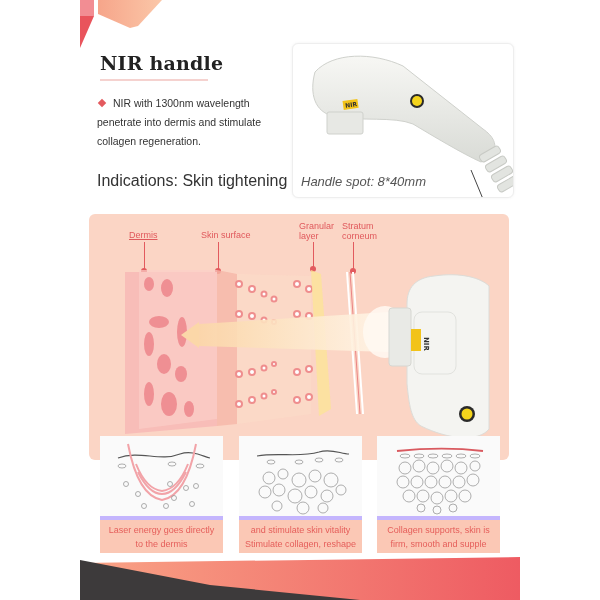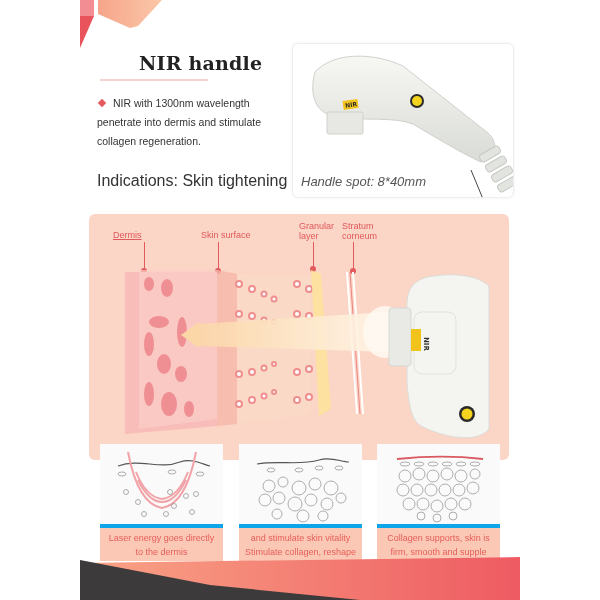--- a/index.html
+++ b/index.html
@@ -3,40 +3,40 @@
 <meta charset="utf-8">
 <style>
   * { margin:0; padding:0; box-sizing:border-box; }
   html, body { width:600px; height:600px; background:#ffffff; overflow:hidden; }
   body { position:relative; font-family:"Liberation Sans","DejaVu Sans",sans-serif; }
   .page { position:absolute; left:80px; top:0; width:440px; height:600px; background:#fff; overflow:hidden; }
 
   
   .deco-top { position:absolute; left:0; top:0; width:100px; height:50px; }
 
-  .title { position:absolute; left:20px; top:52px; font-family:"DejaVu Serif","Liberation Serif",serif; font-weight:bold; font-size:19px; color:#222; letter-spacing:0.2px;margin-left:39px; }
+  .title { position:absolute; left:20px; top:52px; font-family:"DejaVu Serif","Liberation Serif",serif; font-weight:bold; font-size:19px; color:#222; letter-spacing:0.2px; }
   .title-underline { position:absolute; left:20px; top:79px; width:108px; height:2px; background:#f5d2cf; }
 
   .bullet { position:absolute; left:17px; top:94px; width:190px; font-size:10.5px; line-height:19px; color:#333; }
   .bullet .diamond { display:inline-block; width:6px; height:6px; background:#e35a5e; transform:rotate(45deg); margin:0 8px 1px 2px; }
   .indications { position:absolute; left:17px; top:172px; font-size:16px; color:#333; }
 
   
   .photo-card { position:absolute; left:212px; top:43px; width:222px; height:155px; border:1px solid #eee; border-radius:6px; background:#fff; box-shadow:0 0 3px rgba(0,0,0,0.06); overflow:hidden; }
   .photo-caption { position:absolute; left:8px; bottom:8px; font-size:13px; font-style:italic; color:#555; }
 
   
   .diagram { position:absolute; left:9px; top:214px; width:420px; height:246px; background:#fbd5c5; border-radius:6px; }
   .diag-label { position:absolute; font-size:9px; color:#e0595c; line-height:10px; }
   .leader { position:absolute; width:1px; background:#e25a5e; }
   .leader-dot { position:absolute; width:6px; height:6px; border-radius:50%; background:#e25a5e; }
 
   
   .steps { position:absolute; left:20px; top:436px; width:400px; height:120px; }
-  .step { position:absolute; top:8px; width:123px; height:117px; background:#0ea5e9; }
+  .step { position:absolute; top:0; width:123px; height:117px; background:#c4b5fd; }
   .step .illus { position:absolute; left:0; top:0; width:123px; height:80px; background:#fafafa; }
   .step .cap { position:absolute; left:0; top:84px; width:123px; height:33px; background:#fbc8b5; color:#e55e5a; font-size:9px; line-height:14px; text-align:center; padding-top:3px; }
 
   .deco-bottom { position:absolute; left:0; top:555px; width:440px; height:45px; }
 </style>
 </head>
 <body>
 
 <div class="page">
 
@@ -79,21 +79,21 @@
         <rect x="192" y="116" width="22" height="8" rx="3" transform="rotate(-30 203 120)"></rect>
         <rect x="198" y="126" width="22" height="8" rx="3" transform="rotate(-30 209 130)"></rect>
         <rect x="204" y="136" width="22" height="8" rx="3" transform="rotate(-30 215 140)"></rect>
       </g>
       <path d="M178,126 L190,155" stroke="#444" stroke-width="1" fill="none"></path>
     </svg>
     <div class="photo-caption">Handle spot: 8*40mm</div>
   </div>
 
   <div class="diagram">
-    <div class="diag-label" style="left:24px; top:16px;text-decoration:underline;">Dermis</div>
+    <div class="diag-label" style="left:40px; top:16px;text-decoration:underline;">Dermis</div>
     <div class="diag-label" style="left:112px; top:16px;">Skin surface</div>
     <div class="diag-label" style="left:210px; top:7px;">
       <div>Granular</div>
         <div>layer</div>
     </div>
     <div class="diag-label" style="left:253px; top:7px;">
       <div>Stratum</div>
         <div>corneum</div>
     </div>
 

